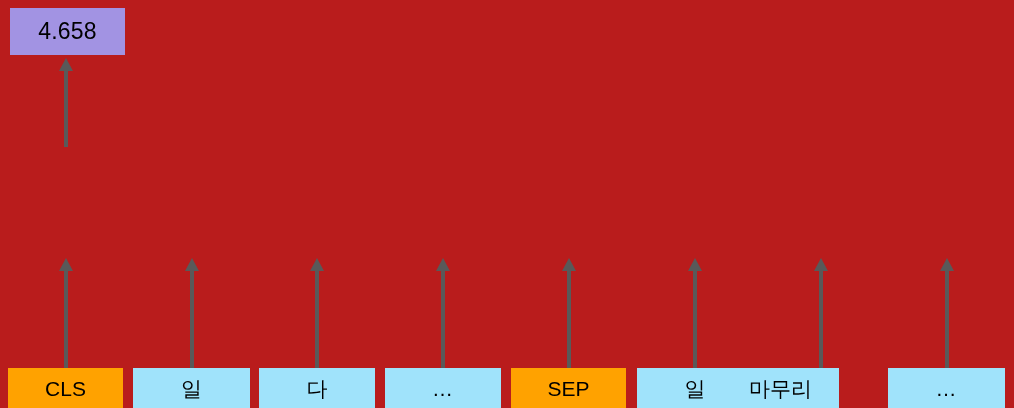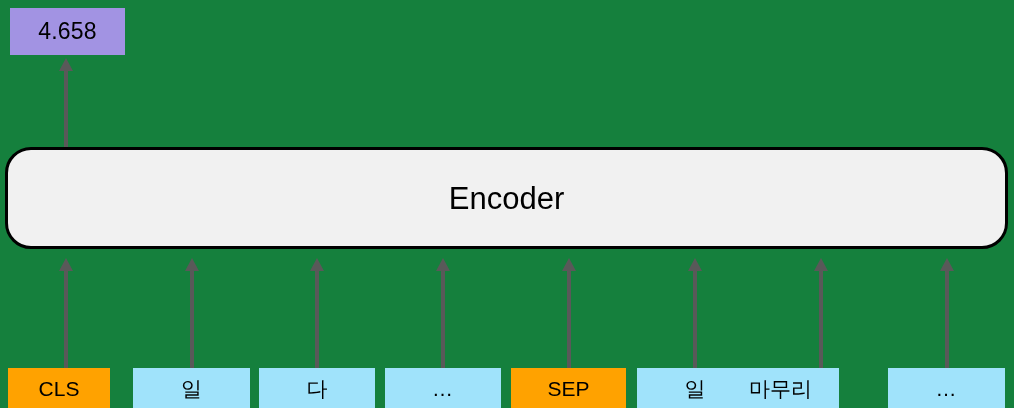--- a/index.html
+++ b/index.html
@@ -7,21 +7,21 @@
     padding: 0;
     background: #ffffff;
   }
   body {
     font-family: "Liberation Sans", sans-serif;
   }
   #diagram {
     position: relative;
     width: 1014px;
     height: 408px;
-    background: #15803d;
+    background: #b91c1c;
     overflow: hidden;
   }
 
   
   .output-box {
     position: absolute;
     left: 10px;
     top: 8px;
     width: 115px;
     height: 47px;
@@ -102,23 +102,20 @@
 
   <div class="output-box">
     <span>4.658</span>
   </div>
 
   <div class="arrow" id="output-arrow" style="left:59px; top:58px; height:89px;">
     <div class="head"></div>
     <div class="stem" style="top:11px; height:78px;"></div>
   </div>
 
-  <div class="encoder-box">
-    <span class="encoder-label">Encoder</span>
-  </div>
 
   <div id="input-arrows">
       <div class="arrow" style="left: 58.5px; top: 258px; height: 110px;">
         <div class="head"></div>
         <div class="stem" style="top: 11px; height: 99px;"></div>
       </div>
       <div class="arrow" style="left: 184.5px; top: 258px; height: 110px;">
         <div class="head"></div>
         <div class="stem" style="top: 11px; height: 99px;"></div>
       </div>
@@ -142,21 +139,21 @@
         <div class="head"></div>
         <div class="stem" style="top: 11px; height: 99px;"></div>
       </div>
       <div class="arrow" style="left: 939.5px; top: 258px; height: 110px;">
         <div class="head"></div>
         <div class="stem" style="top: 11px; height: 99px;"></div>
       </div>
     </div>
 
   <div id="token-row">
-      <div class="token-box special" style="left: 8px; width: 102px;">
+      <div class="token-box special" style="left: 8px; width: 115px;">
         <span>CLS</span>
       </div>
       <div class="token-box normal" style="left: 133px; width: 117px;">
         <span>일</span>
       </div>
       <div class="token-box normal" style="left: 259px; width: 116px;">
         <span>다</span>
       </div>
       <div class="token-box normal" style="left: 385px; width: 116px;">
         <span class="tok-ellipsis">…</span>

